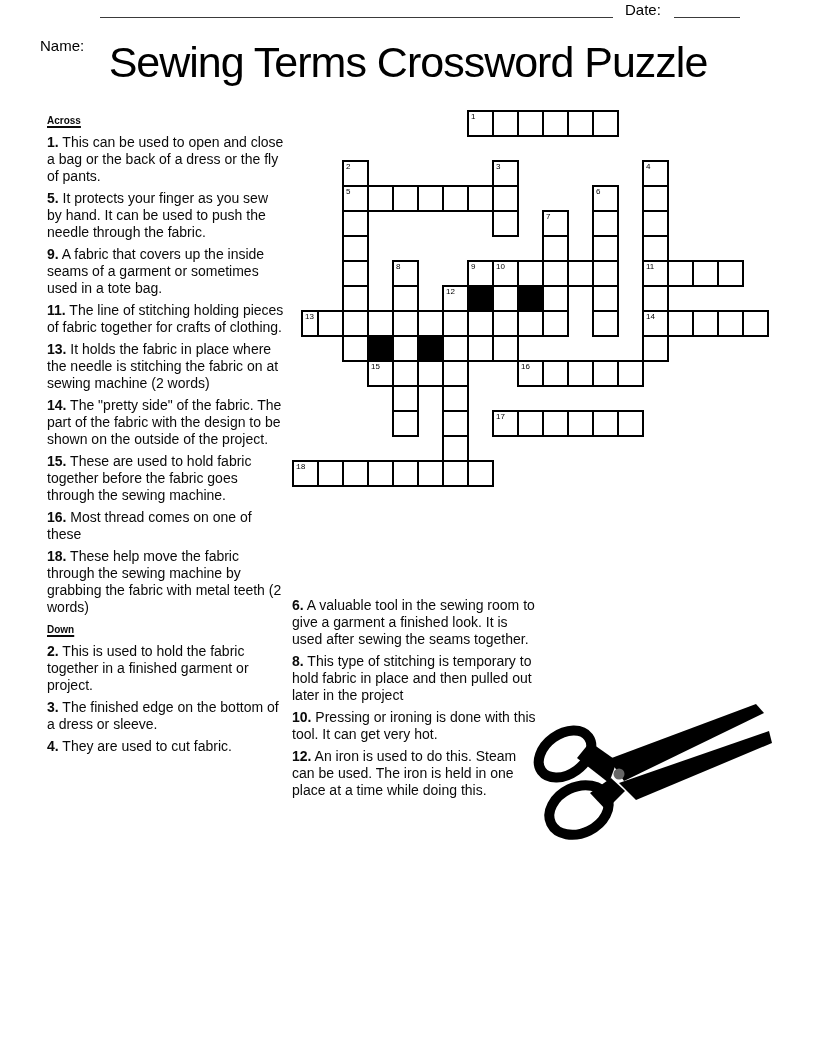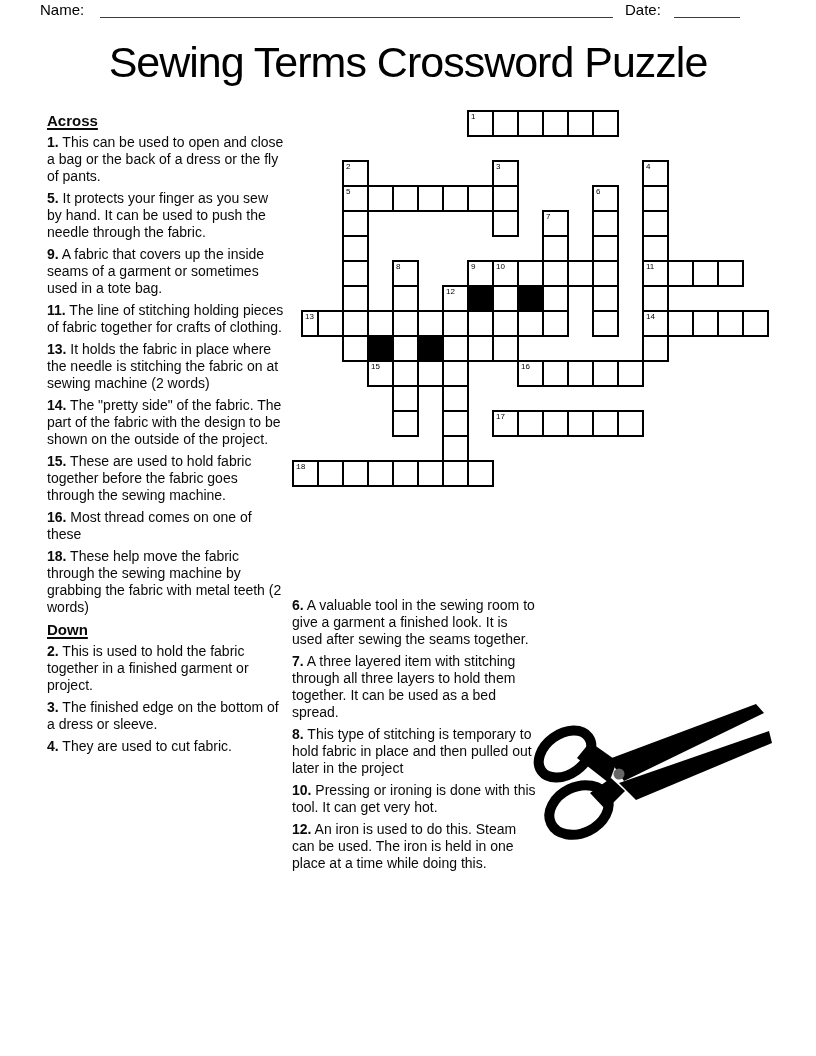--- a/index.html
+++ b/index.html
@@ -9,38 +9,38 @@
     width: 816px;
     height: 1056px;
     background: #fff;
     font-family: "Liberation Sans", sans-serif;
     color: #000;
     overflow: hidden;
   }
   
   .topbar { position: absolute; left: 0; top: 0; width: 100%; height: 24px; }
   .tb-label { position: absolute; top: 1px; font-size: 15px; color: #000; }
-  #name-label { left: 40px; }
+  #name-label { left: 40px; margin-top: 36px; }
   #date-label { left: 625px; }
   .fill-line { position: absolute; top: 17px; border-bottom: 1.6px solid #3a3a3a; }
   #name-line { left: 100px; width: 513px; }
   #date-line { left: 674px; width: 66px; }
   
   .title {
     position: absolute; top: 38px; left: 0; width: 100%;
     text-align: center;
     font-size: 43px; font-weight: 400; letter-spacing: -1px;
     color: #000;
   }
   
   .clue-col { position: absolute; font-size: 14px; line-height: 17px; color: #0a0a0a; }
   #col-left { left: 47px; top: 110px; width: 238px; }
   #col-mid  { left: 292px; top: 597px; width: 246px; }
   .clue-heading {
-    font-size: 15px; font-weight: bold;
+    font-size: 10px; font-weight: bold;
     text-decoration: underline;
     text-decoration-thickness: 1.5px;
     text-underline-offset: 2px;
     margin-bottom: 5px; margin-top: 2px;
   }
   .clue { margin-bottom: 5px; }
   .clue b { font-weight: bold; }
   
   #grid { position: absolute; left: 292px; top: 110px; width: 478px; height: 378px; }
   .cell {
@@ -222,21 +222,20 @@
       <div class="cell" style="left: 50px; top: 350px;"></div>
       <div class="cell" style="left: 75px; top: 350px;"></div>
       <div class="cell" style="left: 100px; top: 350px;"></div>
       <div class="cell" style="left: 125px; top: 350px;"></div>
       <div class="cell" style="left: 150px; top: 350px;"></div>
       <div class="cell" style="left: 175px; top: 350px;"></div>
     </div>
 
   <div class="clue-col" id="col-mid">
       <div class="clue"><b>6.</b> A valuable tool in the sewing room to give a garment a finished look. It is used after sewing the seams together.</div>
-      <div class="clue"><b>7.</b> A three layered item with stitching through all three layers to hold them together. It can be used as a bed spread.</div>
       <div class="clue"><b>8.</b> This type of stitching is temporary to hold fabric in place and then pulled out later in the project</div>
       <div class="clue"><b>10.</b> Pressing or ironing is done with this tool. It can get very hot.</div>
       <div class="clue"><b>12.</b> An iron is used to do this. Steam can be used. The iron is held in one place at a time while doing this.</div>
     </div>
 
   <svg id="scissors" viewBox="0 0 250 150" xmlns="http://www.w3.org/2000/svg">
 
     <ellipse cx="41" cy="56" rx="29" ry="20" fill="none" stroke="#000" stroke-width="10" transform="rotate(-36 41 56)"></ellipse>
 
     <ellipse cx="55" cy="112" rx="31" ry="23" fill="none" stroke="#000" stroke-width="10" transform="rotate(-26 55 112)"></ellipse>

